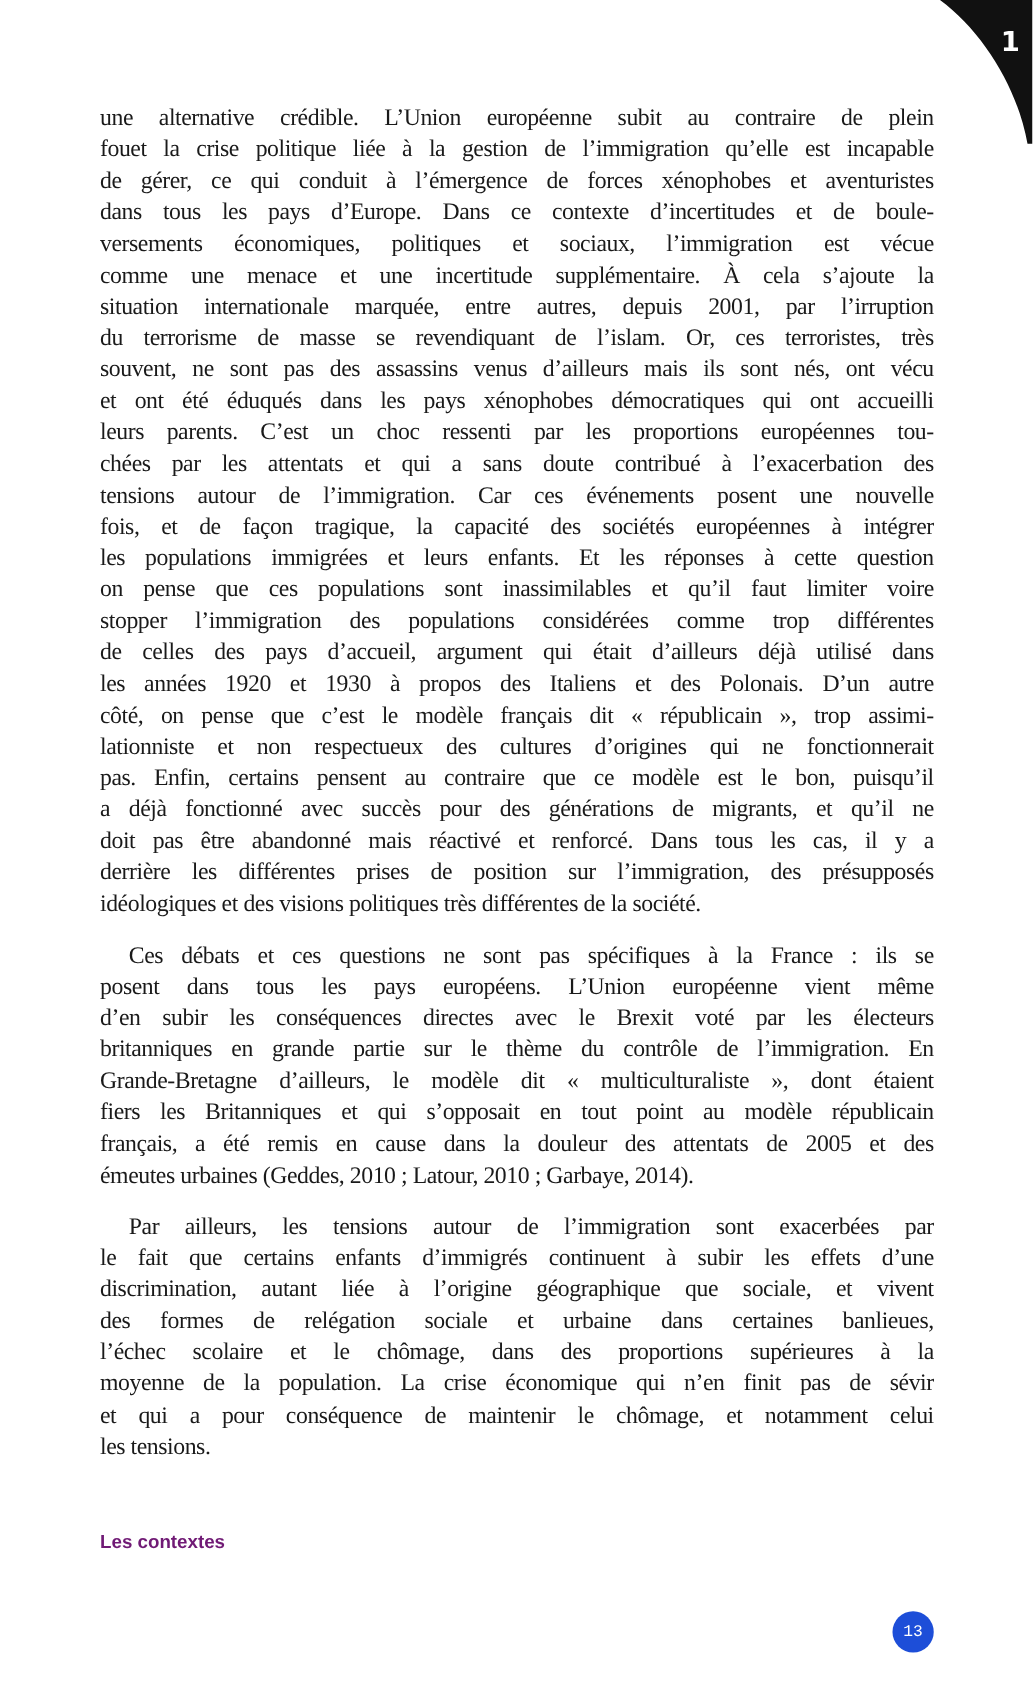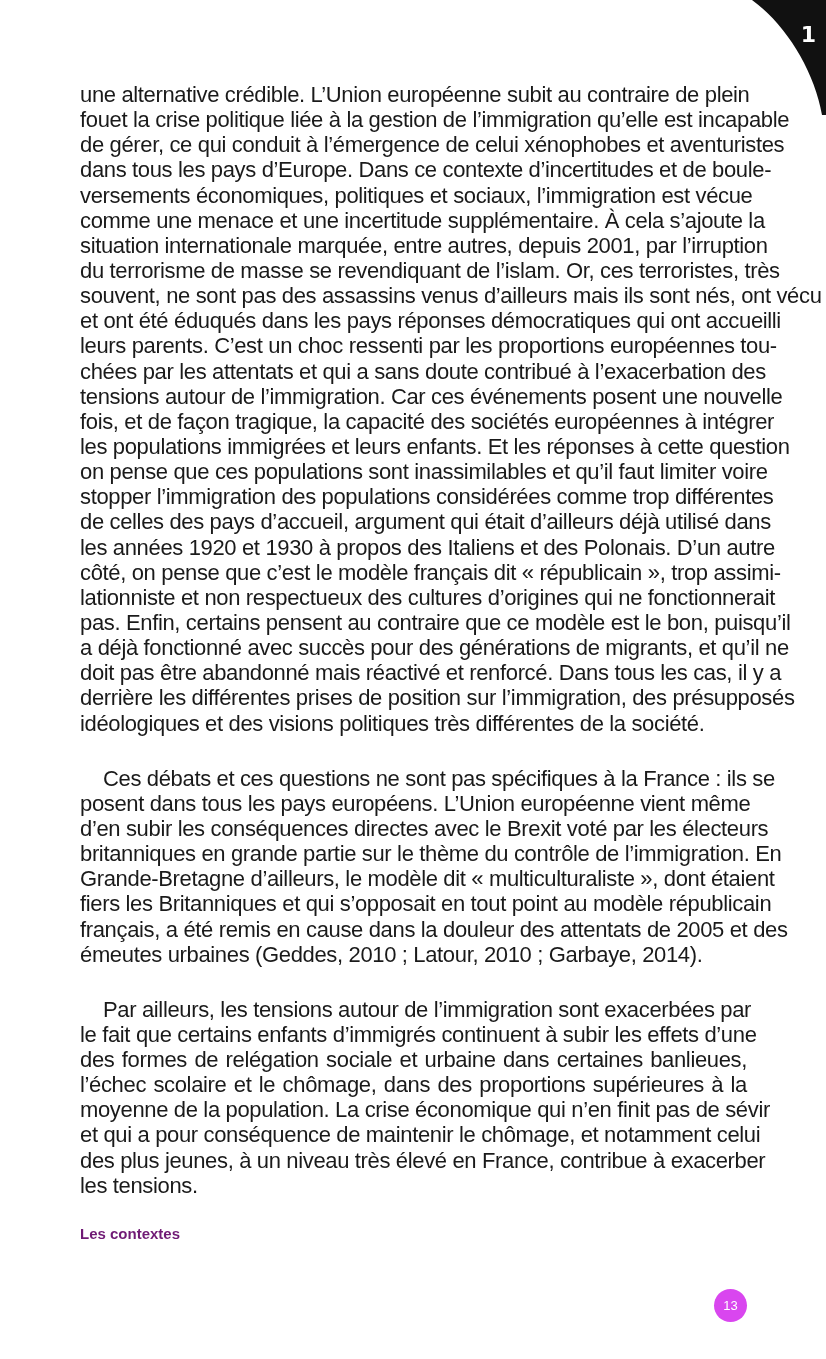--- a/index.html
+++ b/index.html
@@ -1,50 +1,50 @@
 <!DOCTYPE html>
 <html><head>
 <meta charset="utf-8">
 <style>
   html, body { margin:0; padding:0; background:#ffffff; }
   body { width:826px; height:1359px; position:relative; overflow:hidden; }
   .corner { position:absolute; top:0; right:0; width:90px; height:130px; }
   .corner svg { display:block; }
   .chapter-num { position:absolute; top:22px; right:10px; color:#fff; font-family:"DejaVu Sans", sans-serif; font-weight:bold; font-size:22px; }
-  .content { position:absolute; left:80px; top:82px; width:667px; font-family:Liberation Sans, sans-serif; font-size:22px; color:#1a1a1a; }
+  .content { position:absolute; left:80px; top:82px; width:667px; font-family:Liberation Serif, serif; font-size:19px; color:#1a1a1a; }
   .line { display:block; height:25.15px; line-height:25.15px; text-align:justify; text-align-last:justify; white-space:nowrap; overflow:visible; letter-spacing:-0.35px; }
   .line.last { text-align-last:left; }
   .line.indent { text-indent:23px; }
   .para { margin:0; }
-  .para + .para { margin-top:30px; }
+  .para + .para { margin-top:16px; }
   .footer-label { position:absolute; left:80px; top:1225px; font-family:"Liberation Sans", sans-serif; font-weight:bold; font-size:15px; color:#701a75; }
-  .page-badge { position:absolute; left:714px; top:1289px; width:33px; height:33px; border-radius:50%; background:#d946ef; color:#fff; font-family:Liberation Sans, sans-serif; font-size:13px; display:flex; align-items:center; justify-content:center; }
+  .page-badge { position:absolute; left:714px; top:1289px; width:33px; height:33px; border-radius:50%; background:#1d4ed8; color:#fff; font-family:Liberation Mono, monospace; font-size:13px; display:flex; align-items:center; justify-content:center; }
 </style>
 </head>
 <body>
 
 <div class="corner">
   <svg width="90" height="130" viewBox="0 0 90 130">
     <path d="M16 0 C 50 25, 78 70, 86 115 L 90 115 L 90 0 Z" fill="#111111"></path>
   </svg>
 </div>
 <div class="chapter-num">1</div>
 
 <div class="content">
   <div class="para">
       <span class="line">une alternative crédible. L’Union européenne subit au contraire de plein</span>
       <span class="line">fouet la crise politique liée à la gestion de l’immigration qu’elle est incapable</span>
-      <span class="line">de gérer, ce qui conduit à l’émergence de celui xénophobes et aventuristes</span>
+      <span class="line">de gérer, ce qui conduit à l’émergence de forces xénophobes et aventuristes</span>
       <span class="line">dans tous les pays d’Europe. Dans ce contexte d’incertitudes et de boule-</span>
       <span class="line">versements économiques, politiques et sociaux, l’immigration est vécue</span>
       <span class="line">comme une menace et une incertitude supplémentaire. À cela s’ajoute la</span>
       <span class="line">situation internationale marquée, entre autres, depuis 2001, par l’irruption</span>
       <span class="line">du terrorisme de masse se revendiquant de l’islam. Or, ces terroristes, très</span>
       <span class="line">souvent, ne sont pas des assassins venus d’ailleurs mais ils sont nés, ont vécu</span>
-      <span class="line">et ont été éduqués dans les pays réponses démocratiques qui ont accueilli</span>
+      <span class="line">et ont été éduqués dans les pays xénophobes démocratiques qui ont accueilli</span>
       <span class="line">leurs parents. C’est un choc ressenti par les proportions européennes tou-</span>
       <span class="line">chées par les attentats et qui a sans doute contribué à l’exacerbation des</span>
       <span class="line">tensions autour de l’immigration. Car ces événements posent une nouvelle</span>
       <span class="line">fois, et de façon tragique, la capacité des sociétés européennes à intégrer</span>
       <span class="line">les populations immigrées et leurs enfants. Et les réponses à cette question</span>
       <span class="line">on pense que ces populations sont inassimilables et qu’il faut limiter voire</span>
       <span class="line">stopper l’immigration des populations considérées comme trop différentes</span>
       <span class="line">de celles des pays d’accueil, argument qui était d’ailleurs déjà utilisé dans</span>
       <span class="line">les années 1920 et 1930 à propos des Italiens et des Polonais. D’un autre</span>
       <span class="line">côté, on pense que c’est le modèle français dit « républicain », trop assimi-</span>
@@ -61,25 +61,25 @@
       <span class="line">d’en subir les conséquences directes avec le Brexit voté par les électeurs</span>
       <span class="line">britanniques en grande partie sur le thème du contrôle de l’immigration. En</span>
       <span class="line">Grande-Bretagne d’ailleurs, le modèle dit « multiculturaliste », dont étaient</span>
       <span class="line">fiers les Britanniques et qui s’opposait en tout point au modèle républicain</span>
       <span class="line">français, a été remis en cause dans la douleur des attentats de 2005 et des</span>
       <span class="line last">émeutes urbaines (Geddes, 2010 ; Latour, 2010 ; Garbaye, 2014).</span>
     </div>
   <div class="para">
       <span class="line indent">Par ailleurs, les tensions autour de l’immigration sont exacerbées par</span>
       <span class="line">le fait que certains enfants d’immigrés continuent à subir les effets d’une</span>
+      <span class="line">discrimination, autant liée à l’origine géographique que sociale, et vivent</span>
       <span class="line">des formes de relégation sociale et urbaine dans certaines banlieues,</span>
       <span class="line">l’échec scolaire et le chômage, dans des proportions supérieures à la</span>
       <span class="line">moyenne de la population. La crise économique qui n’en finit pas de sévir</span>
       <span class="line">et qui a pour conséquence de maintenir le chômage, et notamment celui</span>
-      <span class="line">des plus jeunes, à un niveau très élevé en France, contribue à exacerber</span>
       <span class="line last">les tensions.</span>
     </div>
 </div>
 
 <div class="footer-label">Les contextes</div>
 <div class="page-badge">
   <span>13</span>
 </div>
 
 </body></html>

